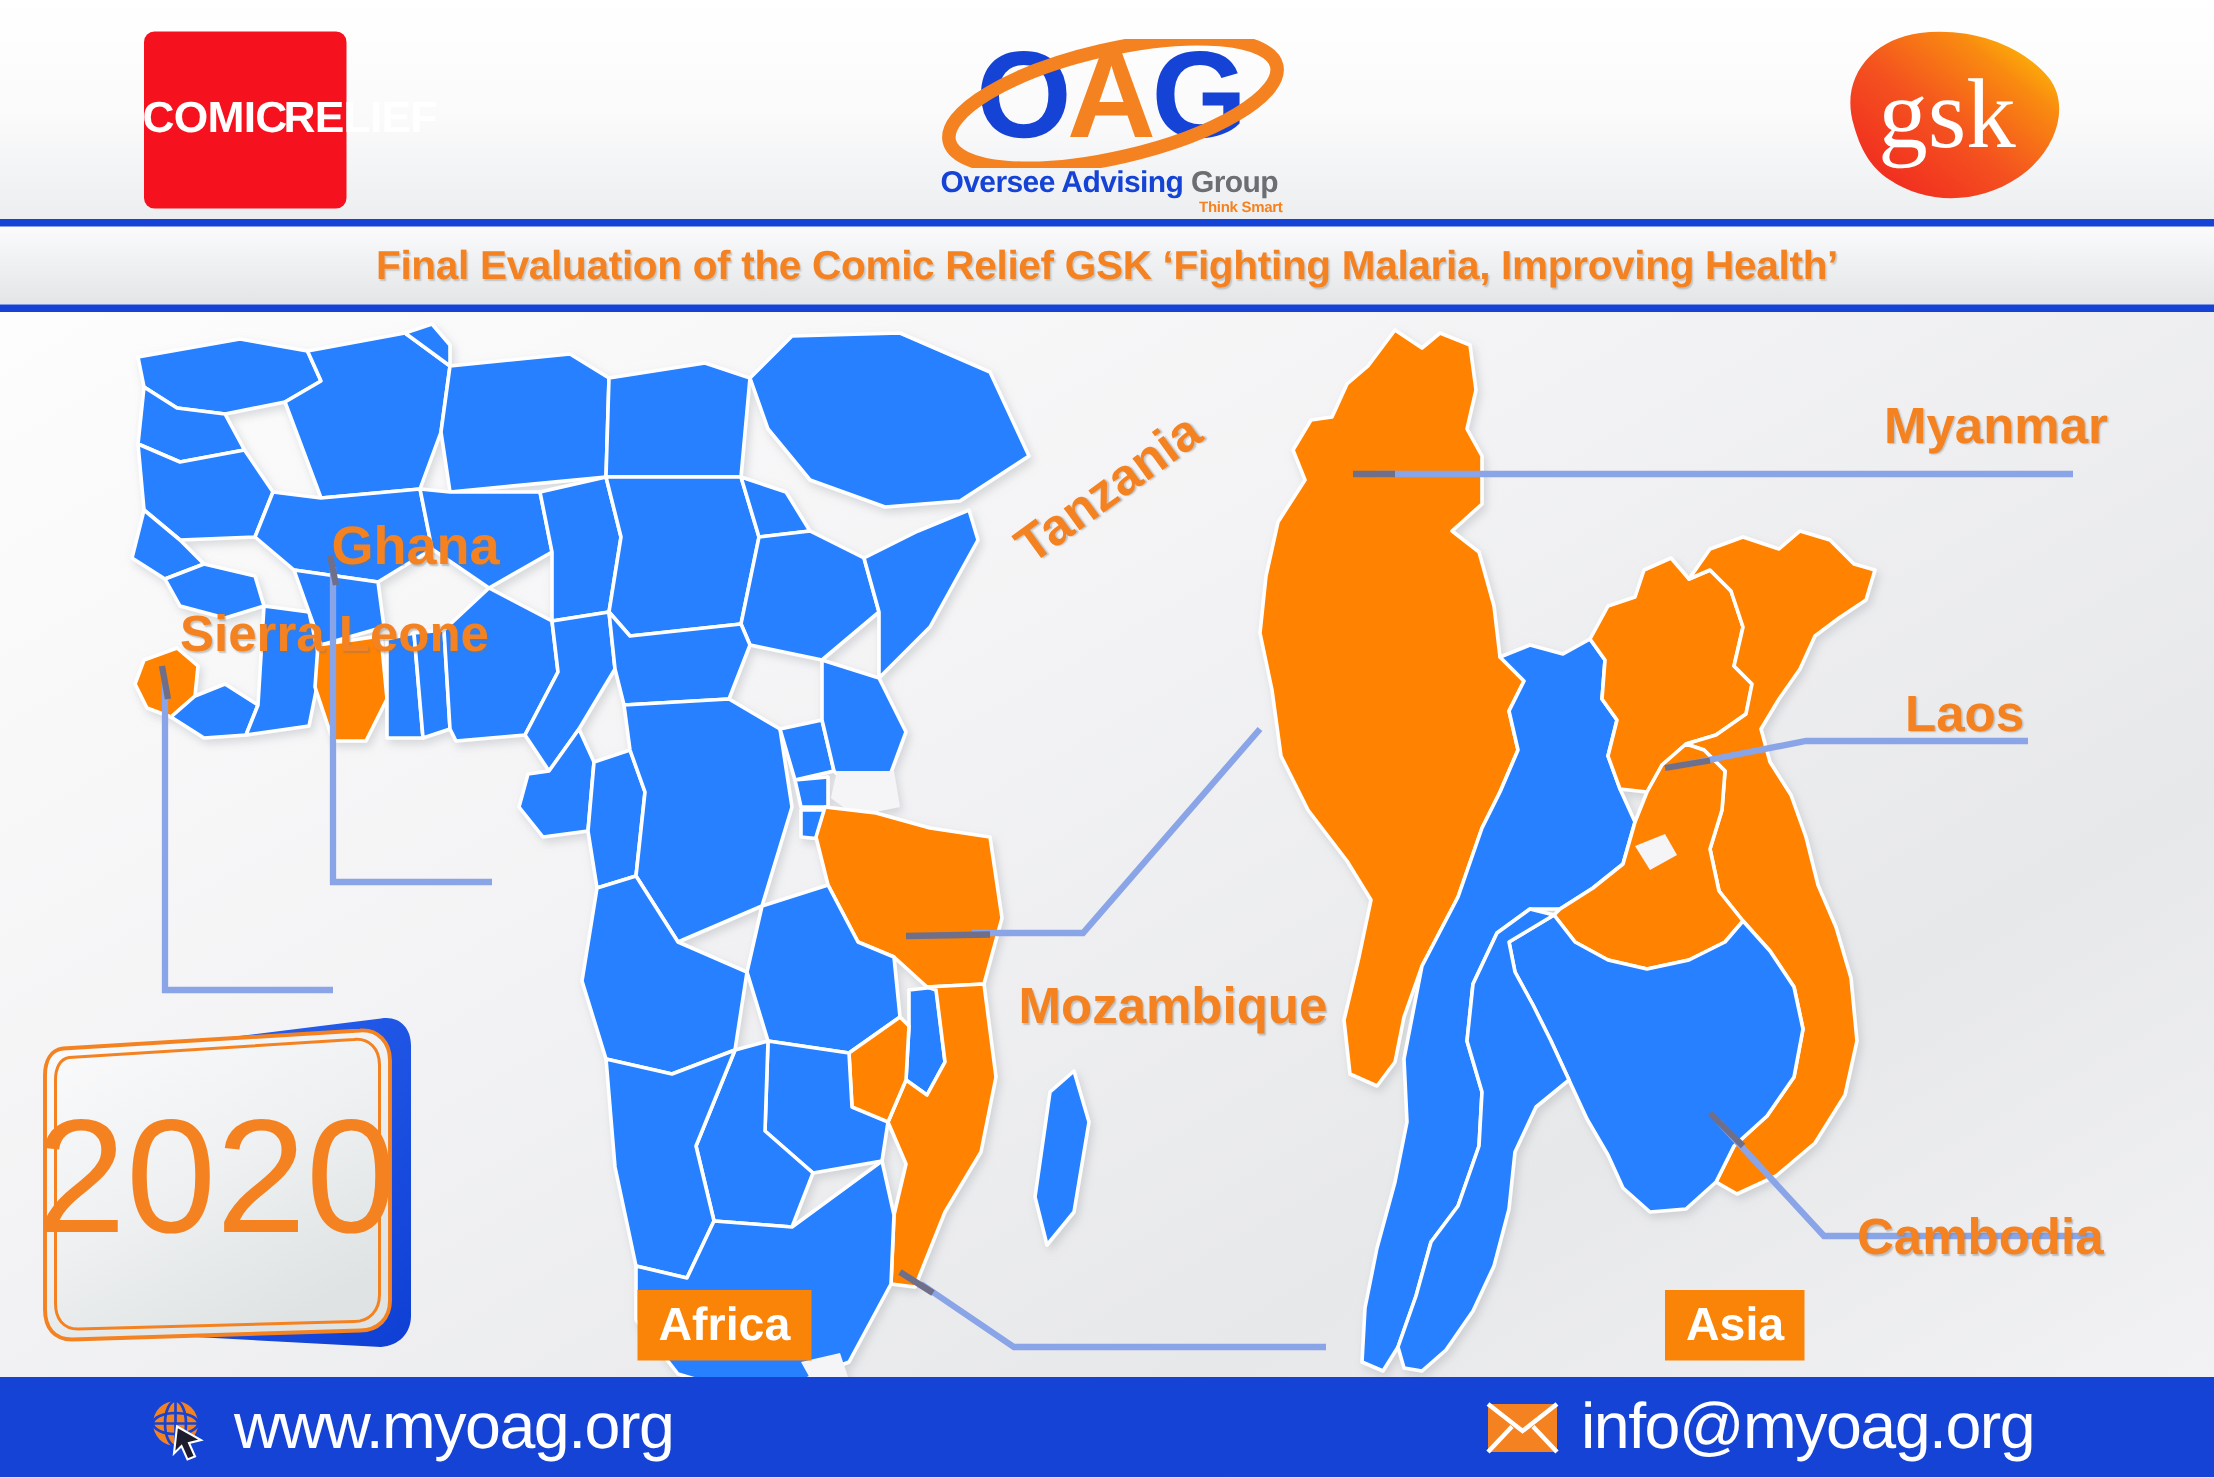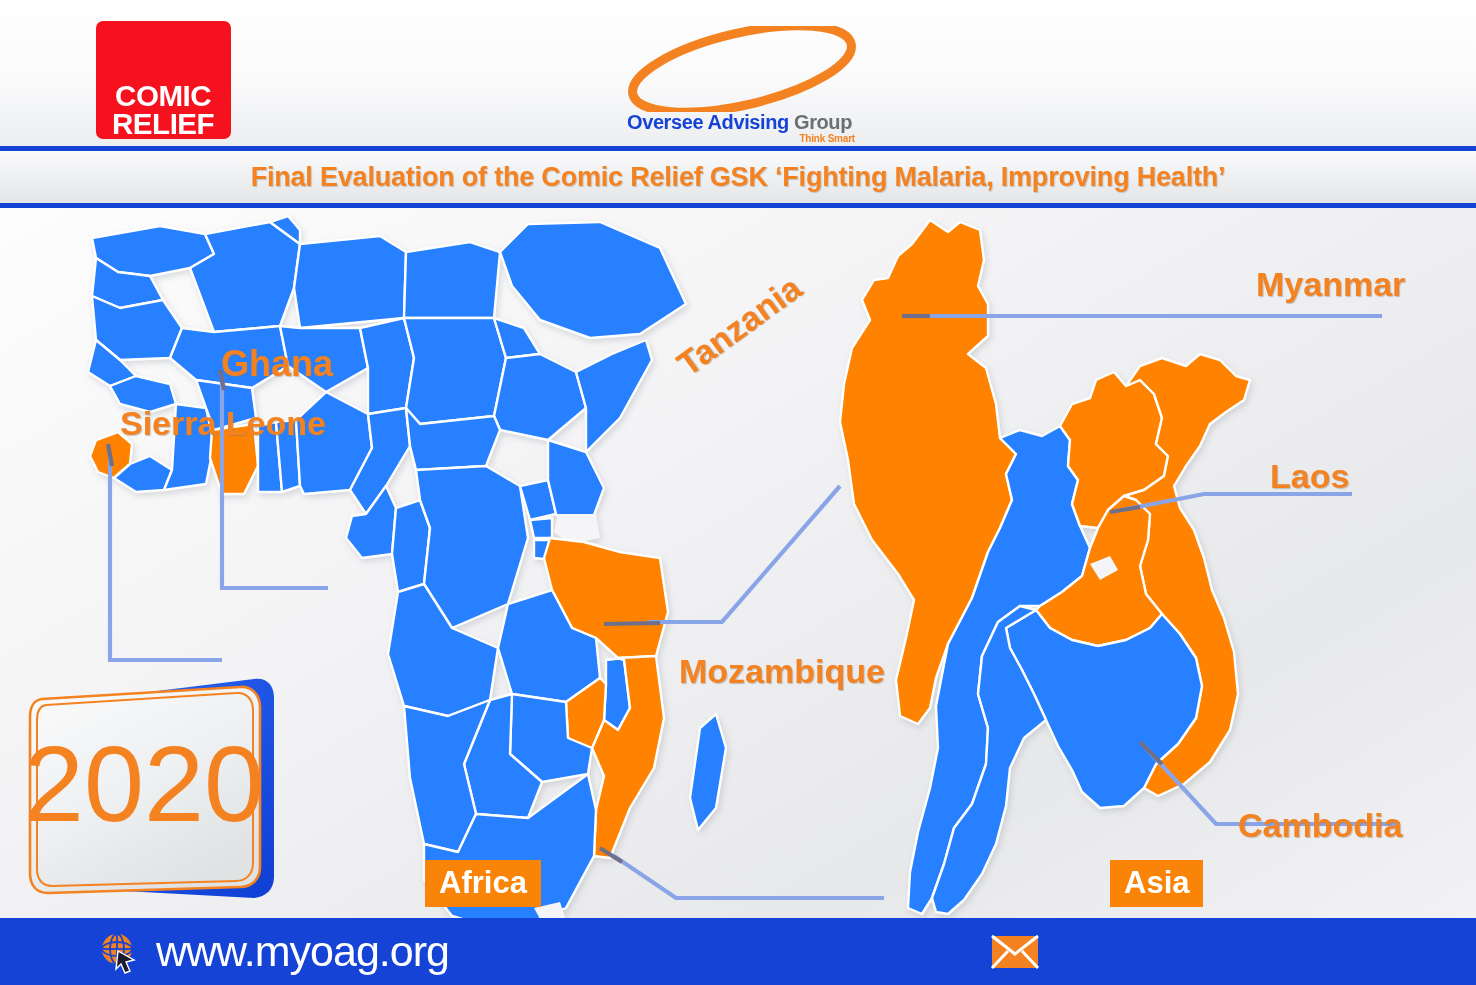--- a/index.html
+++ b/index.html
@@ -17,21 +17,21 @@
     position:absolute;left:0;top:0;width:1476px;height:146px;
     background:linear-gradient(180deg,#ffffff 0%,#fafafb 55%,#eceef0 100%);
   }
   .logo-wrap{position:absolute;}
 
   
   #logo-comic{left:96px;top:21px;width:135px;height:118px;}
   .cr-box{
     width:100%;height:100%;
     background:#f5121e;border-radius:7px;
-    display:flex;flex-direction:column;align-items:center;justify-content:flex-end;
+    display:flex;flex-direction:row;align-items:center;justify-content:flex-start;
     box-shadow:0 0 0 rgba(0,0,0,0);
   }
   .cr-line{
     color:#fff;font-weight:bold;font-size:29px;line-height:0.96;
     letter-spacing:-0.5px;font-family:"Liberation Sans", sans-serif;
     transform:scaleX(1.02);
   }
 
   
   #logo-oag{left:612px;top:16px;width:255px;height:128px;}
@@ -128,30 +128,49 @@
   <div id="header">
 
     <div class="logo-wrap" id="logo-comic">
       <div class="cr-box">
         <div class="cr-line">COMIC</div>
         <div class="cr-line">RELIEF</div>
       </div>
     </div>
 
     <div class="logo-wrap" id="logo-oag">
+      <div class="oag-letters">
+        <span class="oag-o">O</span><span class="oag-a">A</span><span class="oag-g">G</span>
+      </div>
       <svg id="oag-swoosh" viewBox="0 0 245 86">
         <ellipse cx="122" cy="43" rx="112" ry="36" transform="rotate(-13 122 43)" fill="none" stroke="#f58220" stroke-width="9"></ellipse>
       </svg>
       <div id="oag-tag1">
         <span class="t-blue">Oversee Advising</span>
         <span class="t-gray">Group</span>
       </div>
       <div id="oag-tag2">Think Smart</div>
     </div>
 
+    <div class="logo-wrap" id="logo-gsk">
+      <svg width="160" height="122" viewBox="0 0 160 122">
+        <defs>
+          <linearGradient id="gskgrad" x1="0" y1="1" x2="1" y2="0">
+            <stop offset="0%" stop-color="#f01e20"></stop>
+            <stop offset="45%" stop-color="#f4521f"></stop>
+            <stop offset="75%" stop-color="#f98b10"></stop>
+            <stop offset="100%" stop-color="#ffd400"></stop>
+          </linearGradient>
+        </defs>
+        <path d="M18 68 C8 36 30 10 62 6 C96 2 130 14 148 36
+                 C162 54 154 84 128 102 C100 121 66 120 42 104
+                 C28 95 22 82 18 68 Z" fill="url(#gskgrad)"></path>
+        <text x="80" y="82" text-anchor="middle" font-family="'Liberation Serif', serif" font-size="66" fill="#ffffff">gsk</text>
+      </svg>
+    </div>
   </div>
 
   <div id="title-band">
     <div id="title-text">Final Evaluation of the Comic Relief GSK ‘Fighting Malaria, Improving Health’</div>
   </div>
 
   <div id="map-area">
 
     <svg id="map-svg" width="1476" height="710" viewBox="0 0 1476 710">
       <defs>
@@ -409,16 +428,17 @@
       </svg>
       <span class="footer-text">www.myoag.org</span>
     </div>
 
     <div class="footer-item" id="footer-mail">
       <svg class="footer-icon" width="50" height="38" viewBox="0 0 50 38">
         <rect x="2" y="3" width="46" height="32" fill="#f58220"></rect>
         <path d="M2 3 L25 21 L48 3" fill="none" stroke="#ffffff" stroke-width="3"></path>
         <path d="M2 35 L18 18 M48 35 L32 18" fill="none" stroke="#ffffff" stroke-width="3"></path>
       </svg>
+      <span class="footer-text">info@myoag.org</span>
     </div>
   </div>
 
 </div>
 
 </body></html>

